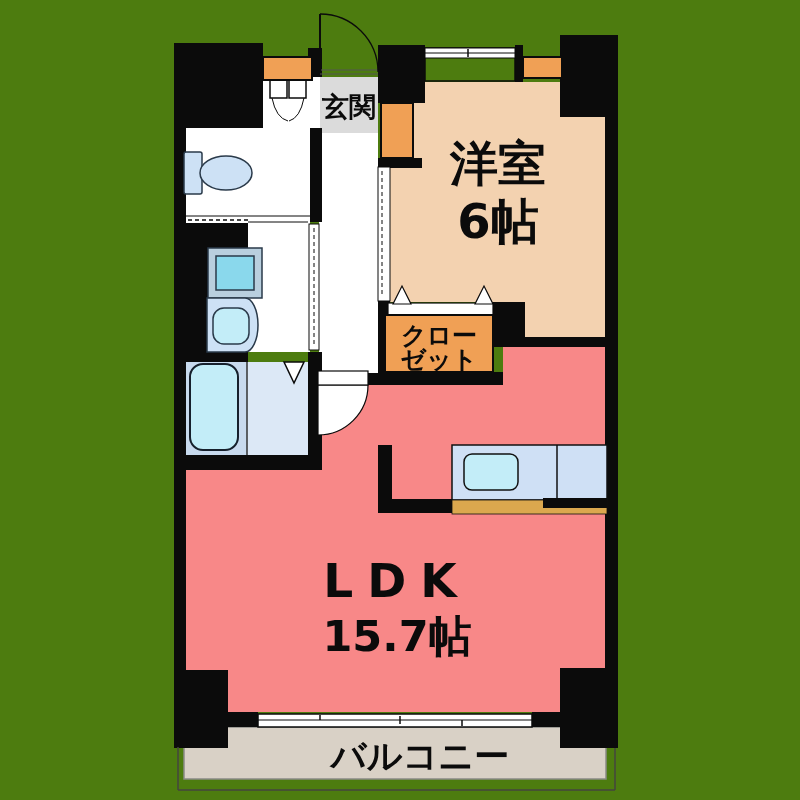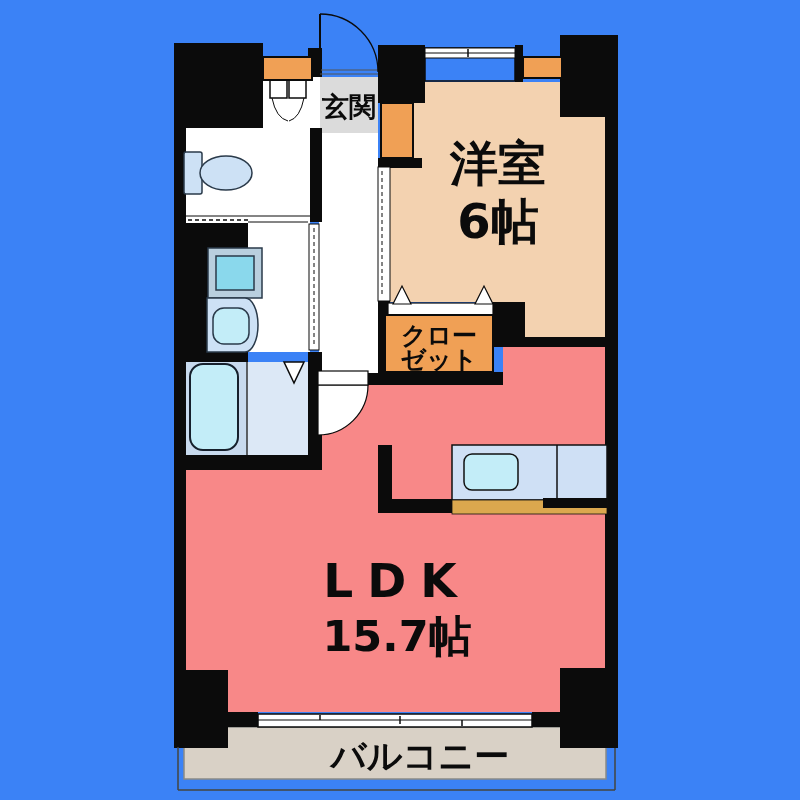--- a/index.html
+++ b/index.html
@@ -1,16 +1,16 @@
 <!DOCTYPE html>
 <html><head>
 <meta charset="utf-8">
 <style>
   html,body{margin:0;padding:0;background:#ffffff;}
-  .stage{width:800px;height:800px;position:relative;background:#3b82f6;overflow:hidden;}
+  .stage{width:800px;height:800px;position:relative;background:#4d7c0f;overflow:hidden;}
   svg{display:block;}
   text{font-family:"DejaVu Sans","Liberation Sans",sans-serif;font-weight:bold;fill:#0b0b0b;}
 </style>
 </head>
 <body>
 
 <div class="stage">
 <svg width="800" height="800" viewBox="0 0 800 800">
 
   <g>

